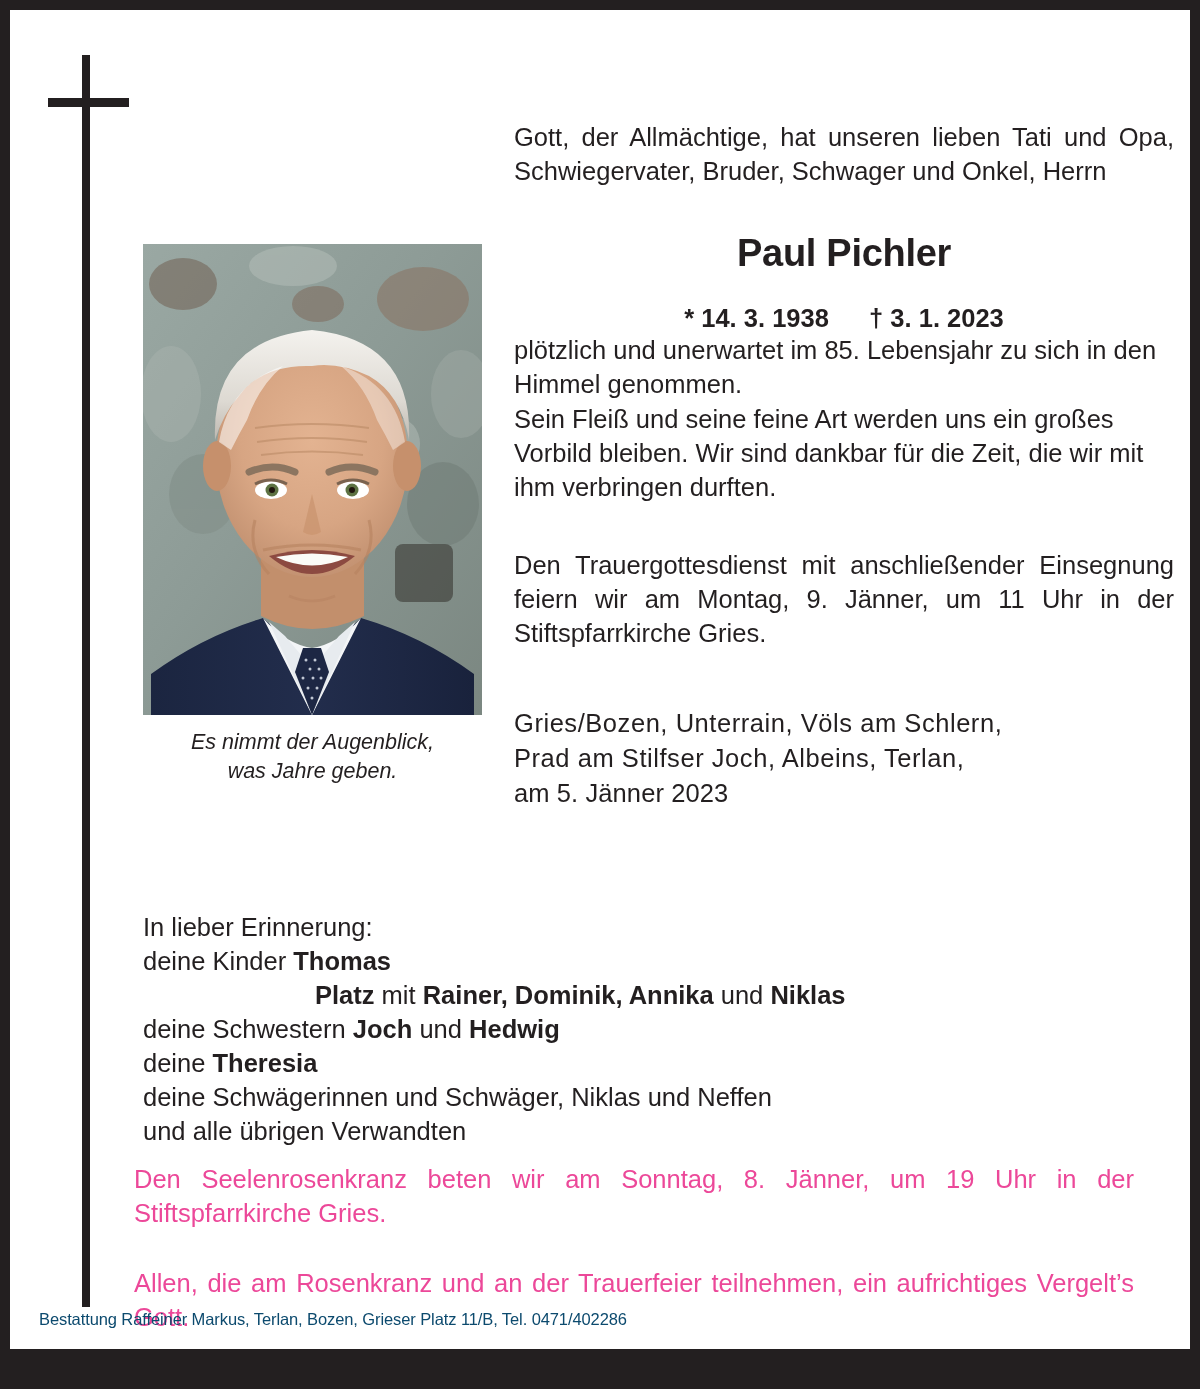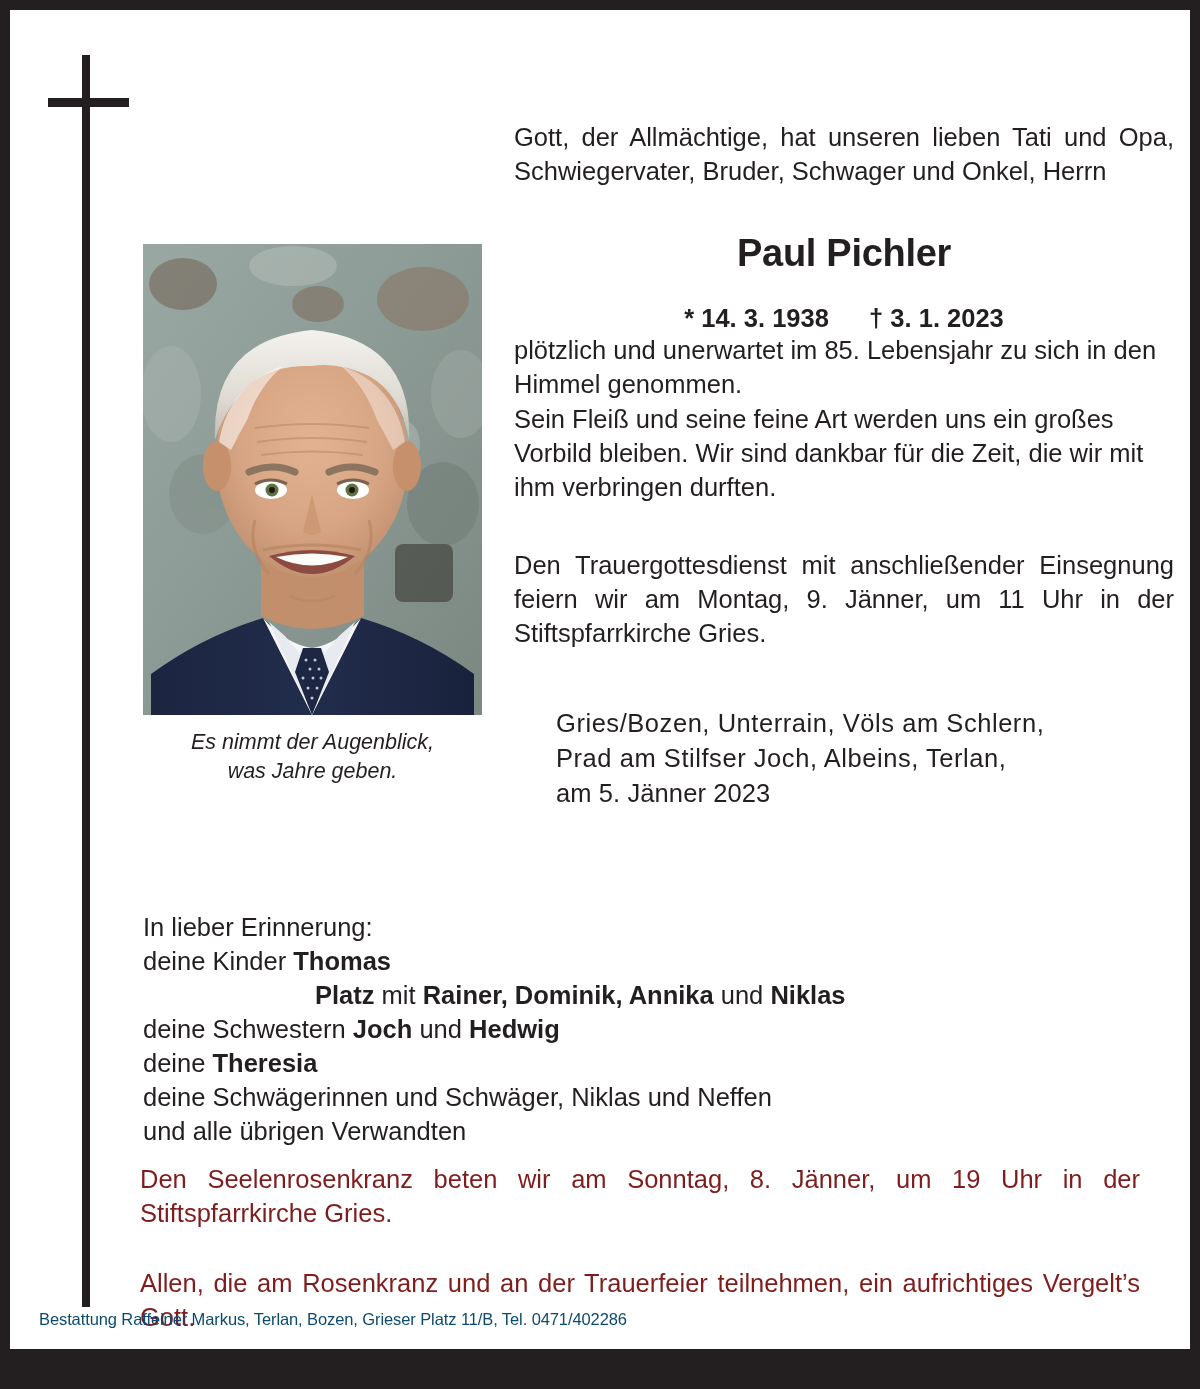--- a/index.html
+++ b/index.html
@@ -118,44 +118,44 @@
     text-align: justify;
     text-align-last: left;
   }
 
   .places {
     margin-top: 56px;
     font-size: 25.5px;
     line-height: 1.36;
     letter-spacing: 0.55px;
   }
-  .places .place-line { display: block; margin-left: 42px; }
+  .places .place-line { display: block; }
   .places .place-line.tight { letter-spacing: 0.1px; }
 
   
   .mourners {
     position: absolute;
     left: 133px;
     top: 900px;
     width: 980px;
     font-size: 25.5px;
     line-height: 1.335;
     color: #231f20;
   }
   .mourners .m-line { display: block; }
   .mourners .m-indent { padding-left: 172px; }
   .mourners b { font-weight: bold; }
 
   
   .closing {
     position: absolute;
-    left: 130px;
+    left: 124px;
     top: 1152px;
     width: 1000px;
-    color: #7f1d1d;
+    color: #ec4899;
     font-size: 25.5px;
     line-height: 1.34;
   }
   .closing .c-para { text-align: justify; text-align-last: left; }
   .closing .c-para + .c-para { margin-top: 36px; }
 
   
   .footer {
     position: absolute;
     left: 29px;

